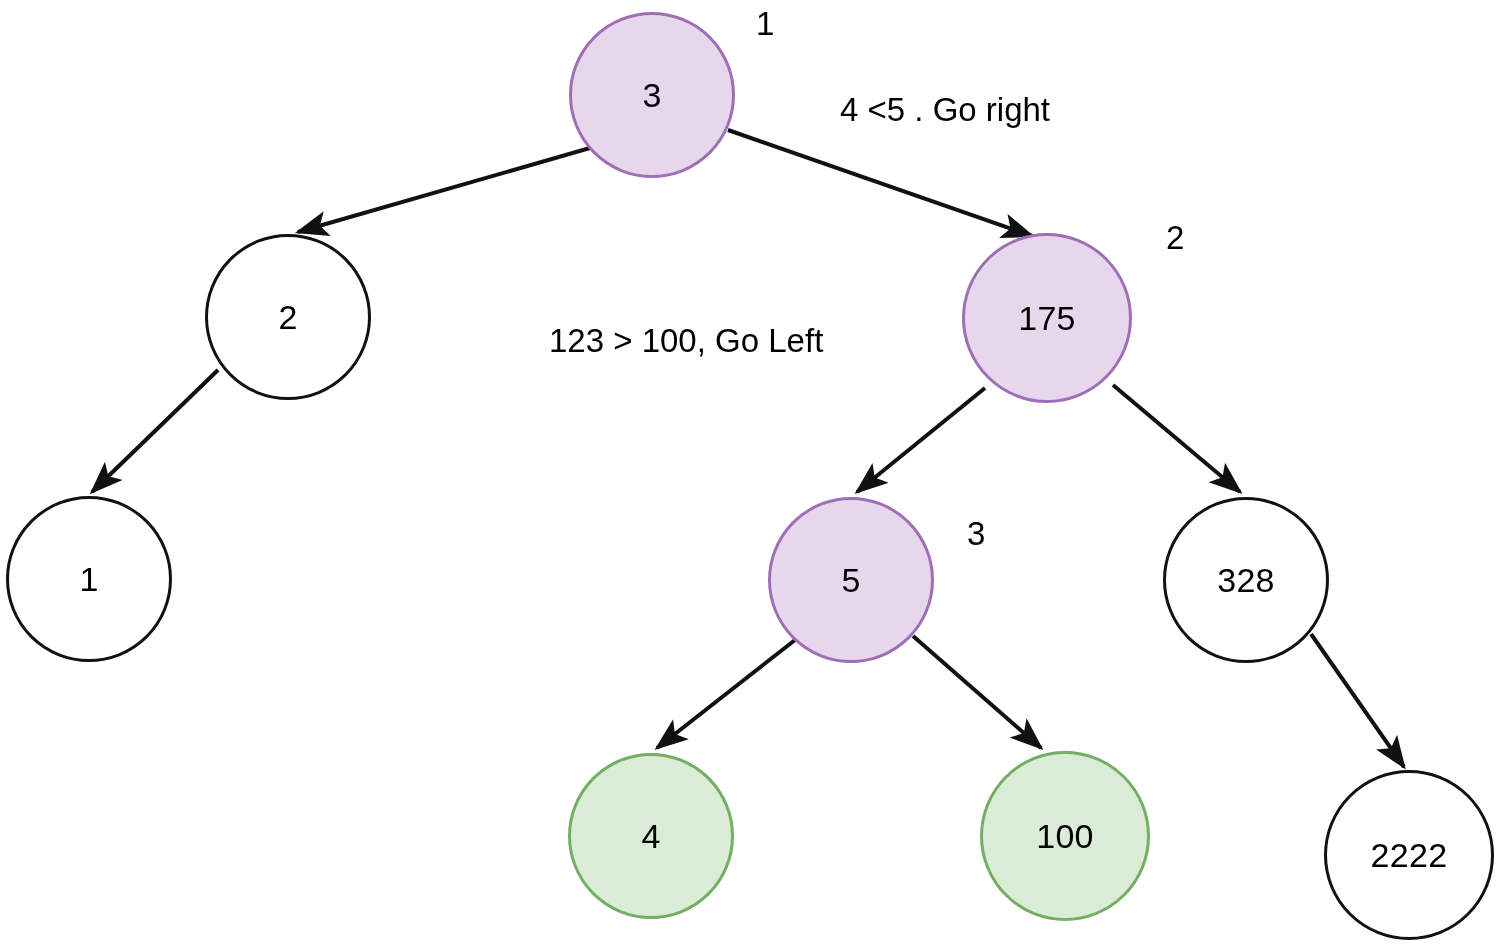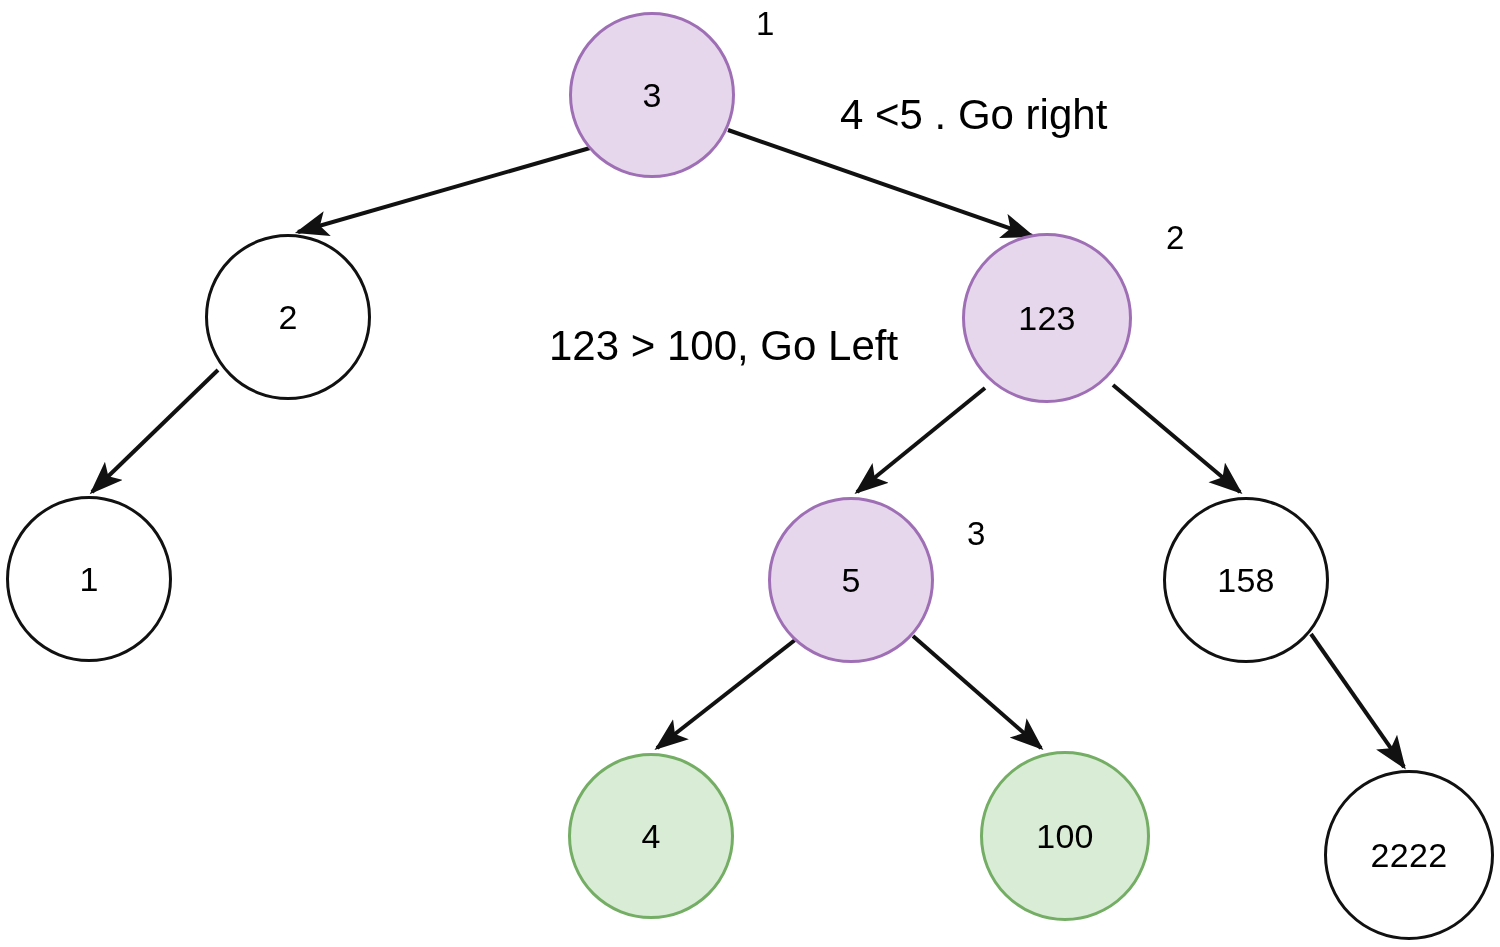--- a/index.html
+++ b/index.html
@@ -59,21 +59,21 @@
     font-family: "Liberation Sans", sans-serif;
     font-size: 33px;
     font-weight: 400;
     z-index: 4;
     white-space: nowrap;
   }
   .annotation {
     position: absolute;
     color: #000000;
     font-family: "Liberation Sans", sans-serif;
-    font-size: 42px;
+    font-size: 33px;
     font-weight: 400;
     z-index: 4;
     white-space: nowrap;
   }
 </style>
 </head>
 <body>
 
 <div id="canvas">
 
@@ -99,27 +99,27 @@
       <div class="node purple" style="left: 569px; top: 12px; width: 166px; height: 166px;">
         <span>3</span>
       </div>
       <div class="node white" style="left: 205px; top: 234px; width: 166px; height: 166px;">
         <span>2</span>
       </div>
       <div class="node white" style="left: 6px; top: 496px; width: 166px; height: 166px;">
         <span>1</span>
       </div>
       <div class="node purple" style="left: 962px; top: 233px; width: 170px; height: 170px;">
-        <span>123</span>
+        <span>175</span>
       </div>
       <div class="node purple" style="left: 768px; top: 497px; width: 166px; height: 166px;">
         <span>5</span>
       </div>
       <div class="node white" style="left: 1163px; top: 497px; width: 166px; height: 166px;">
-        <span>158</span>
+        <span>328</span>
       </div>
       <div class="node green" style="left: 568px; top: 753px; width: 166px; height: 166px;">
         <span>4</span>
       </div>
       <div class="node green" style="left: 980px; top: 751px; width: 170px; height: 170px;">
         <span>100</span>
       </div>
       <div class="node white" style="left: 1324px; top: 770px; width: 170px; height: 170px; text-align: center;">
         <span>2222</span>
       </div>

